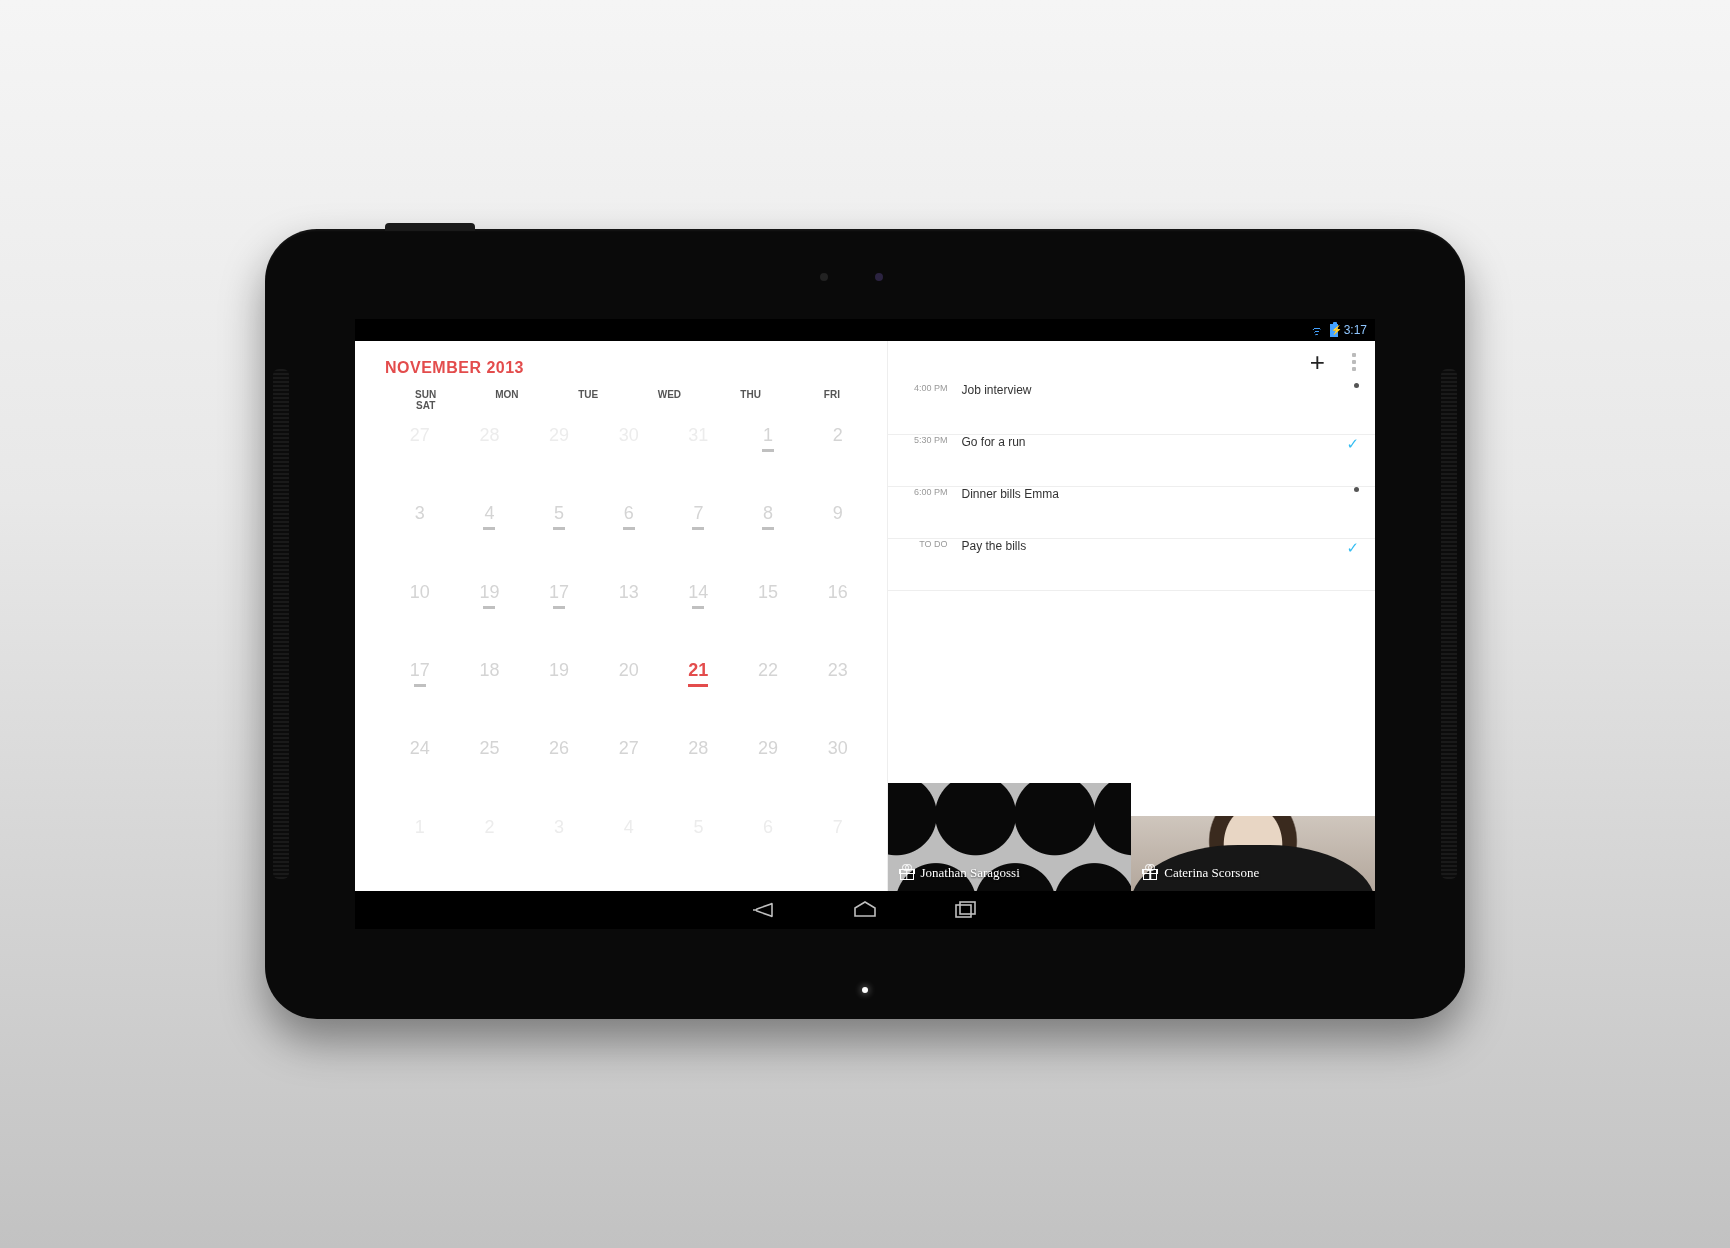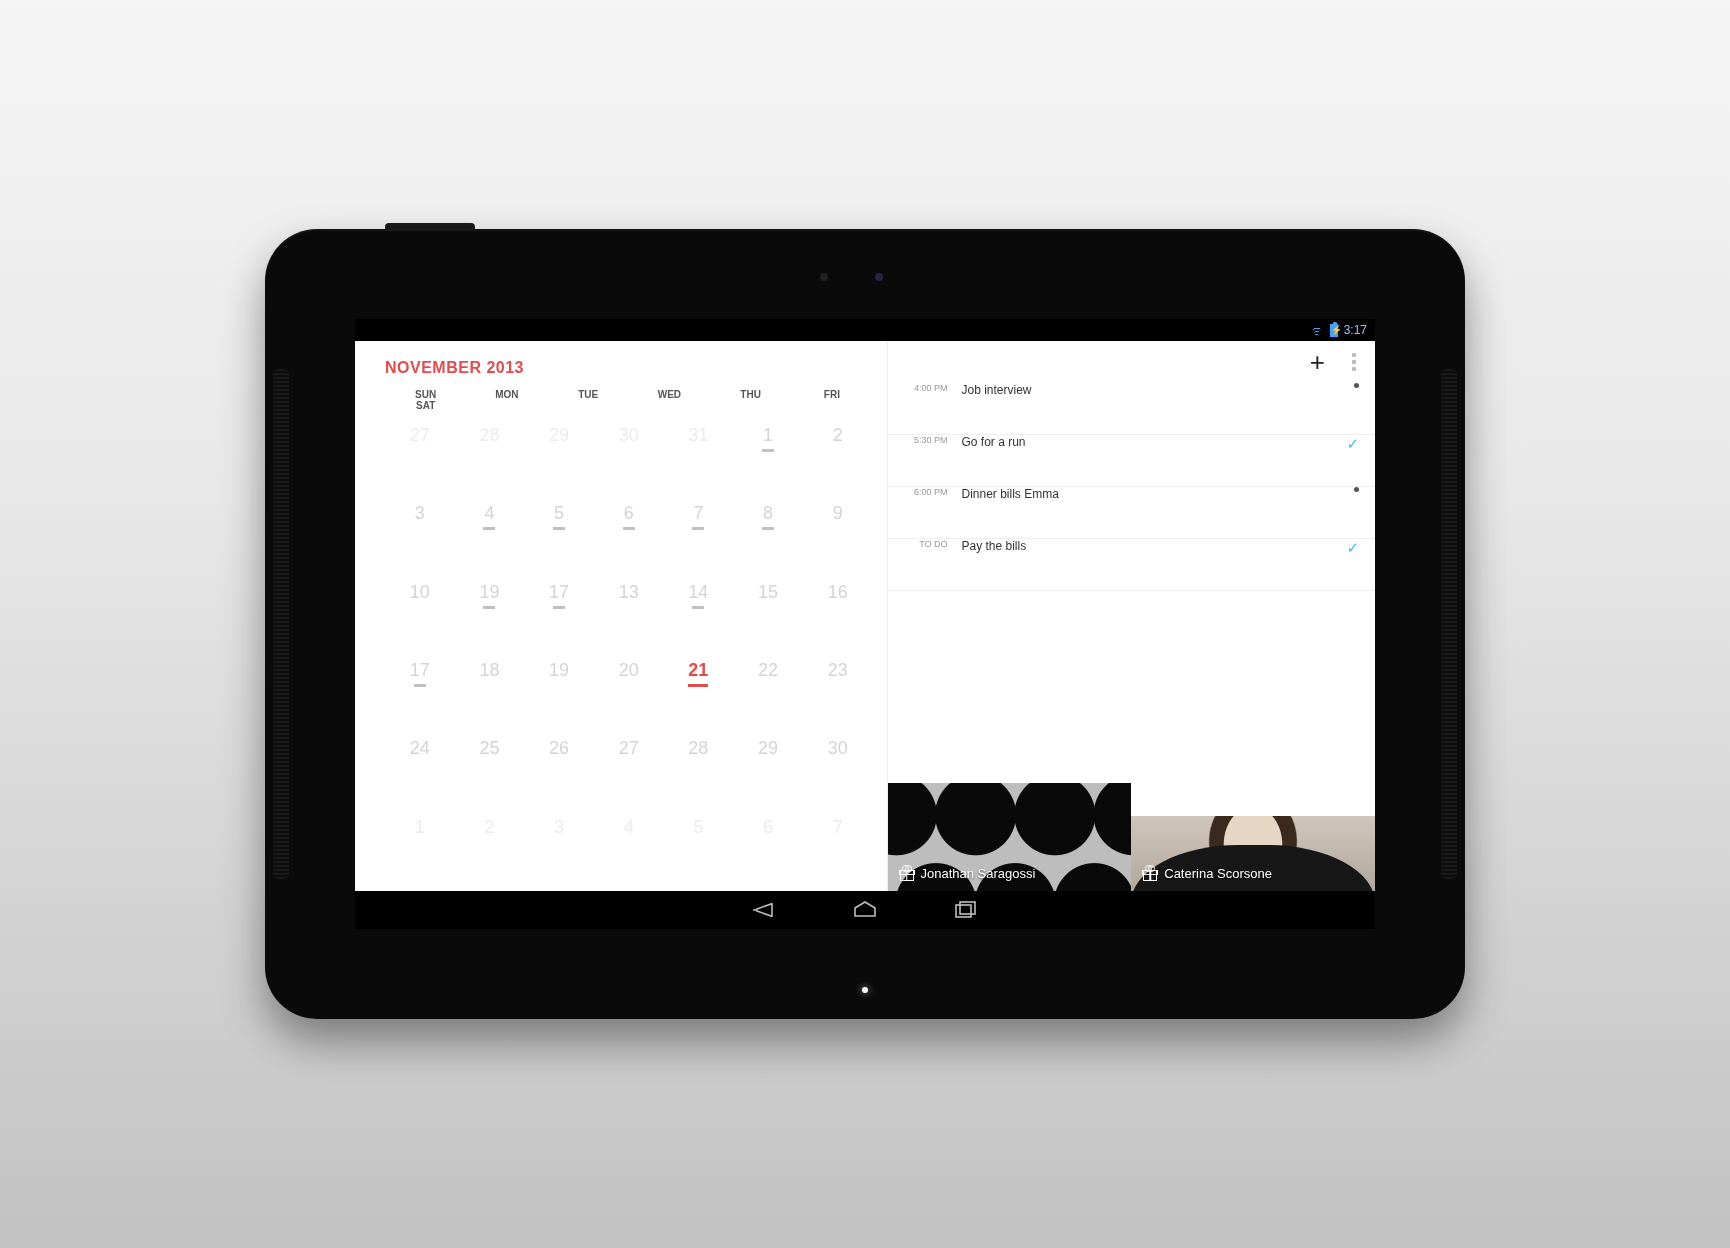--- a/index.html
+++ b/index.html
@@ -102,21 +102,21 @@
   .event-list { flex: 1; overflow: hidden; }
   .event-row {
     display: flex; height: 52px;
     border-bottom: 1px solid #eee; padding: 0 16px 0 12px;
   }
   .event-time { width: 48px; font-size: 9px; color: #999; text-align: right; margin-right: 14px; }
   .event-title { flex: 1; font-size: 12px; color: #333; font-weight: 300; }
   .event-dot { width: 5px; height: 5px; border-radius: 50%; background: #555; }
   .event-check { color: #33bdf2; font-size: 15px; }
 
-  .contacts { height: 108px; display: flex; }
+  .contacts { height: 108px; display: flex; font-family: Liberation Serif, serif; }
   .contact {
     flex: 1; position: relative; display: flex; align-items: flex-end;
     padding: 10px 12px; color: #fff; font-size: 13px; overflow: hidden; cursor: pointer;
   }
   .contact.c1 { background: #bdbdbd; }
   .contact.c1::before {
     
     content: ""; position: absolute; inset: -20px;
     background:
       radial-gradient(circle at 10% 35%, #000 40px, transparent 41px),

